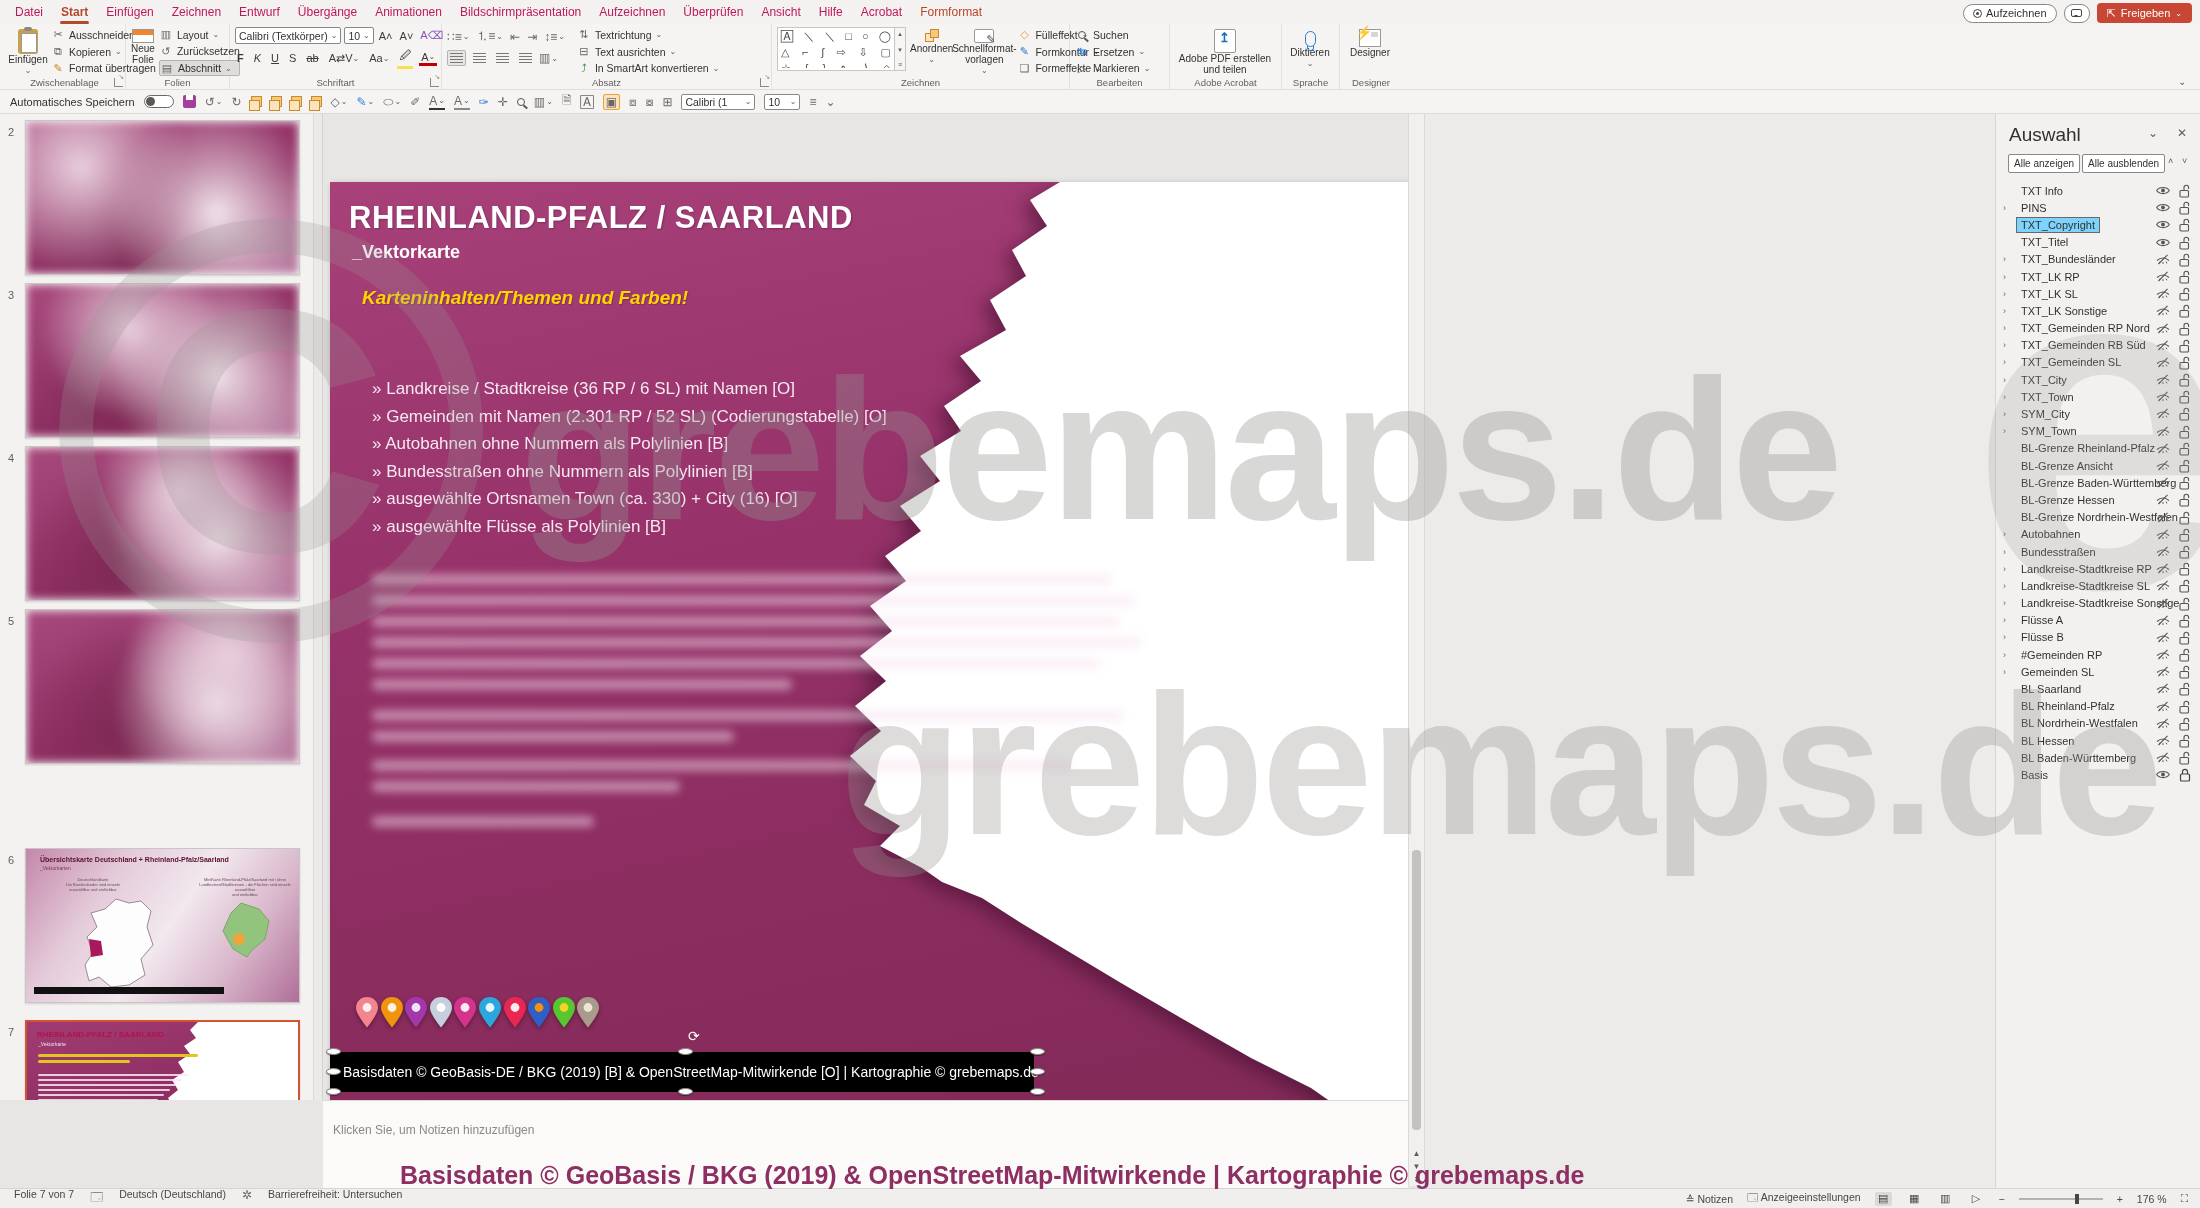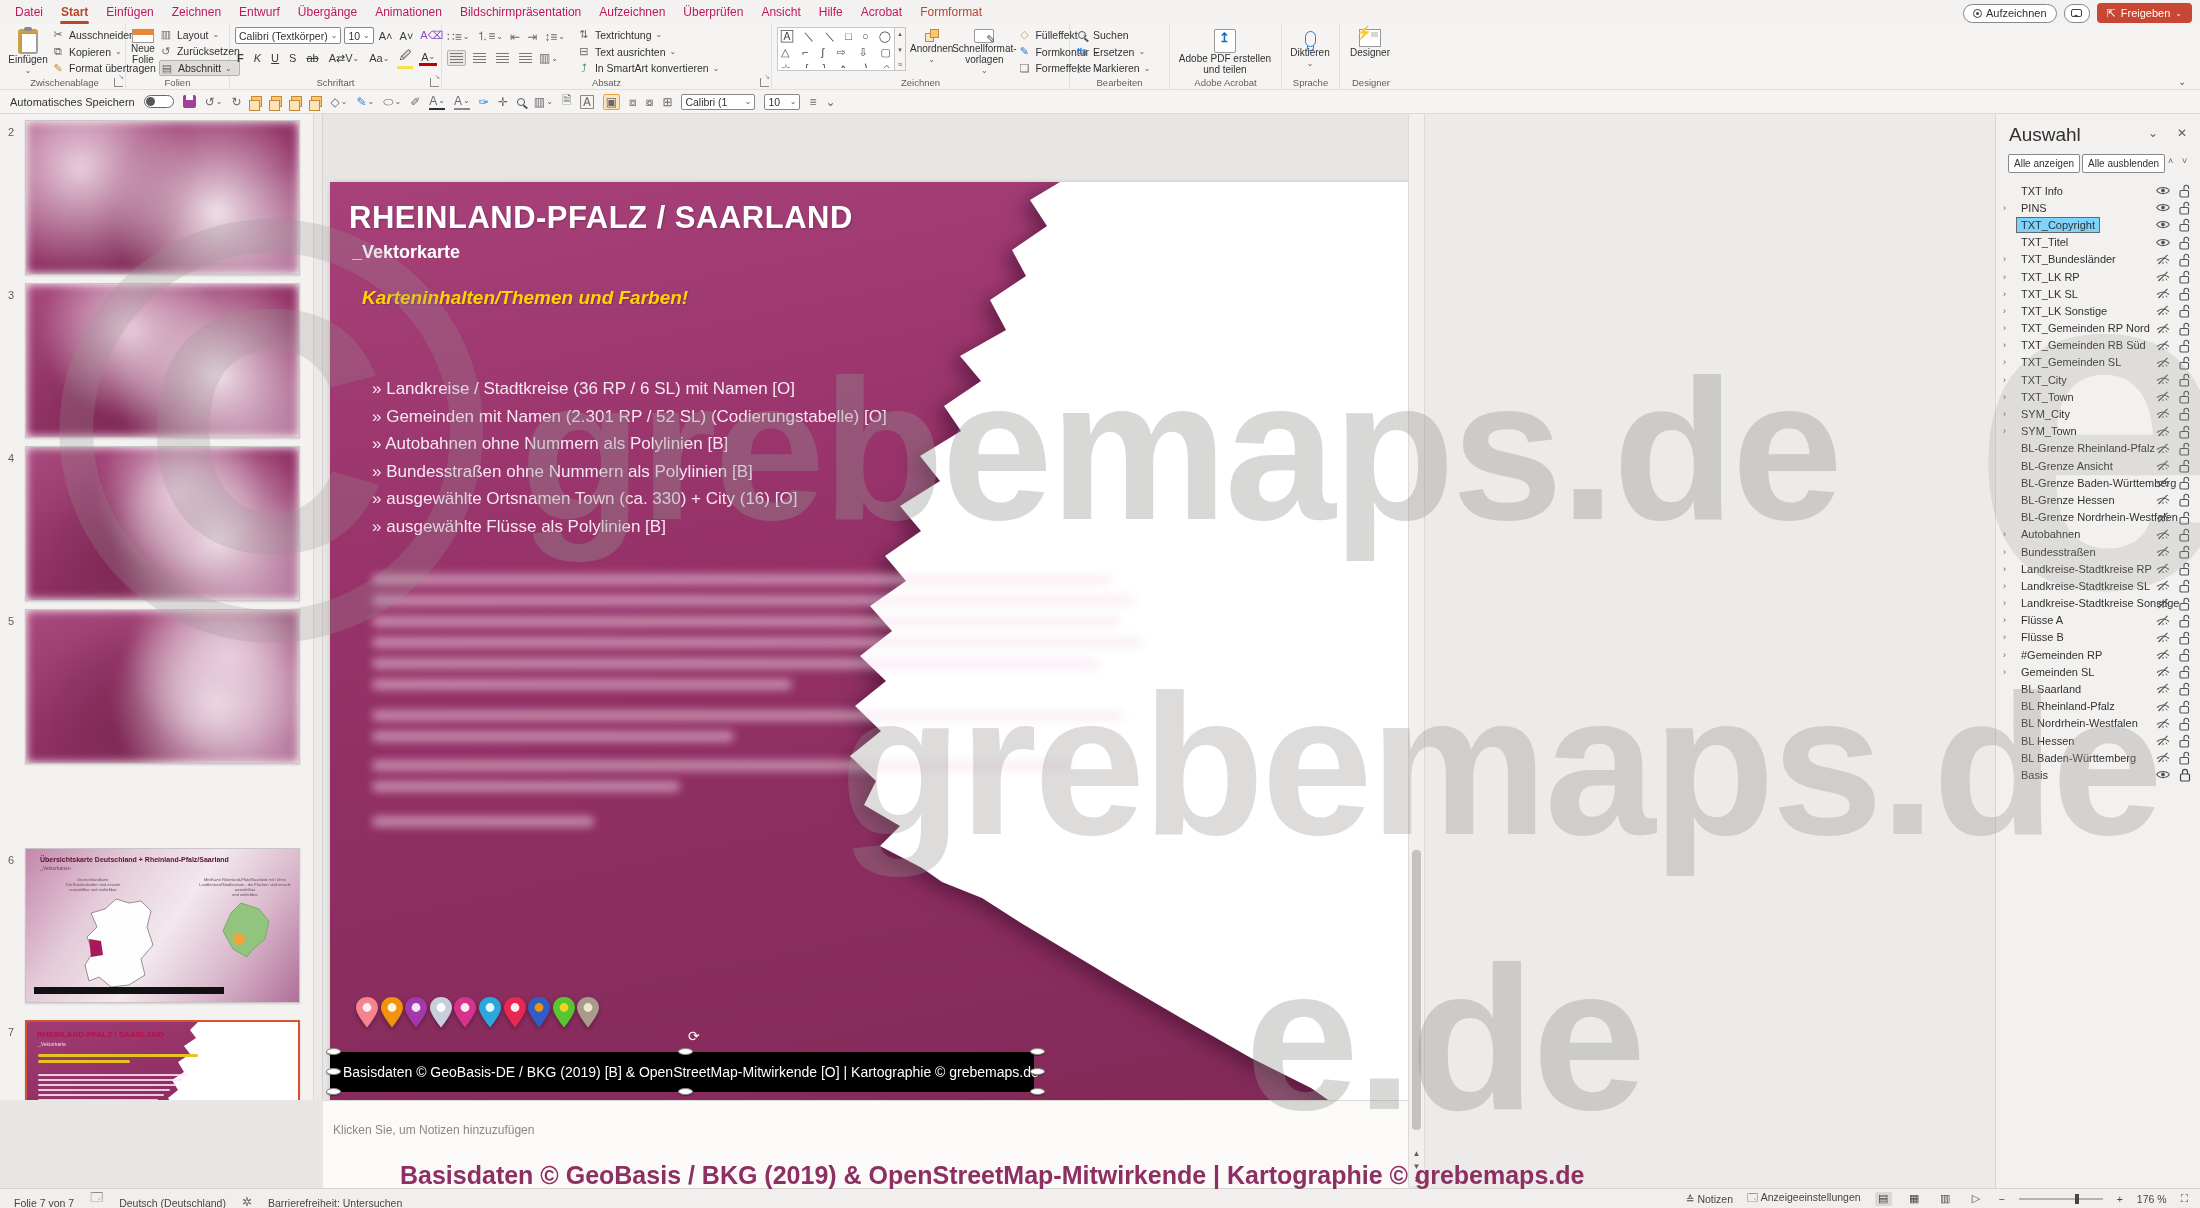--- a/index.html
+++ b/index.html
@@ -116,21 +116,21 @@
   .sp-row .exp{position:absolute;left:7px;font-size:9px;color:#605e5c;}
   .sp-row .lbl{position:absolute;left:25px;white-space:nowrap;}
   .sp-row .eye{position:absolute;left:160px;top:3px;}
   .sp-row .lock{position:absolute;left:183px;top:2px;}
   .sp-row.sel .lbl{outline:1px solid #6a6867;background:#7dd3fc;padding:1px 4px;left:21px;}
 
   
   .notes{position:absolute;left:323px;top:1100px;width:1085px;height:88px;background:#fbfaf9;border-top:1px solid #dcdad7;z-index:2;}
   .notes span{position:absolute;left:10px;top:22px;font-size:12px;color:#8a8886;}
   .statusbar{position:absolute;left:0;top:1188px;width:2200px;height:20px;background:#f0efee;border-top:1px solid #d6d4d2;display:flex;align-items:center;font-size:10.5px;color:#484644;z-index:5;}
-  .st-left{display:flex;align-items:flex-end;gap:16px;padding-left:14px;}
+  .st-left{display:flex;align-items:flex-start;gap:16px;padding-left:14px;}
   .st-right{margin-left:auto;display:flex;align-items:center;gap:14px;padding-right:12px;}
   .viewic{width:17px;height:14px;display:flex;align-items:center;justify-content:center;font-size:11px;color:#484644;border-radius:2px;}
   .viewic.sel{background:#dbd9d7;}
   .zoomtrack{width:84px;height:2px;background:#b5b3b0;position:relative;}
   .zoomknob{position:absolute;left:56px;top:-4px;width:4px;height:10px;background:#484644;}
 
   .caption{position:absolute;left:400px;top:1161px;width:1180px;text-align:center;font-size:25px;font-weight:bold;color:#8e2f63;z-index:40;white-space:nowrap;}
 
   
   .wm{position:absolute;font-weight:bold;color:rgba(148,146,144,.36);letter-spacing:-3px;pointer-events:none;z-index:50;white-space:nowrap;line-height:1;}
@@ -1106,15 +1106,14 @@
       <span>176 %</span>
       <span>⛶</span>
     </div>
   </div>
 
   <div class="caption">Basisdaten © GeoBasis / BKG (2019) &amp; OpenStreetMap-Mitwirkende | Kartographie © grebemaps.de</div>
 
   <div class="wm" style="left:50px;top:130px;font-size:600px;color:rgba(150,148,146,.25);">©</div>
   <div class="wm" style="left:520px;top:350px;font-size:200px;">grebemaps.de</div>
   <div class="wm" style="left:840px;top:665px;font-size:200px;color:rgba(148,146,144,.32);">grebemaps.de</div>
-  <div class="wm" style="left:1245px;top:935px;font-size:205px;">e.de</div>
   <div class="wm" style="left:1970px;top:190px;font-size:470px;color:rgba(150,148,146,.22);">e</div>
 </div>
 
 </body></html>

